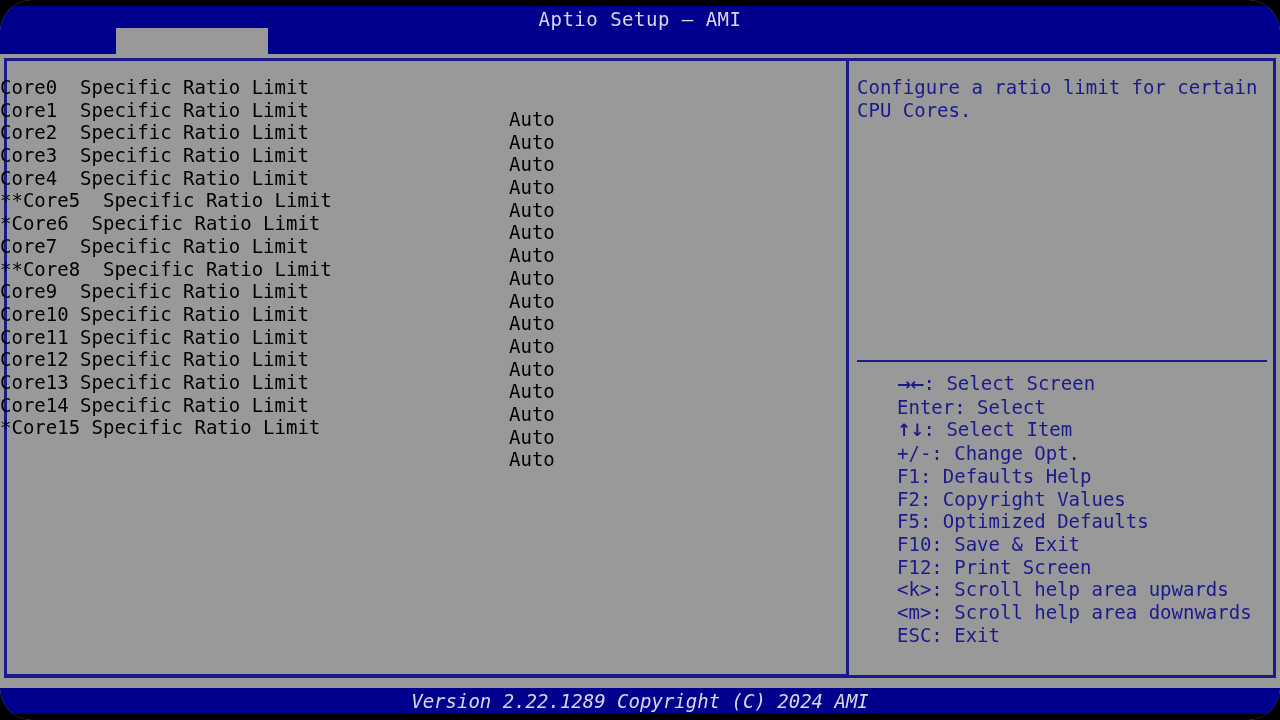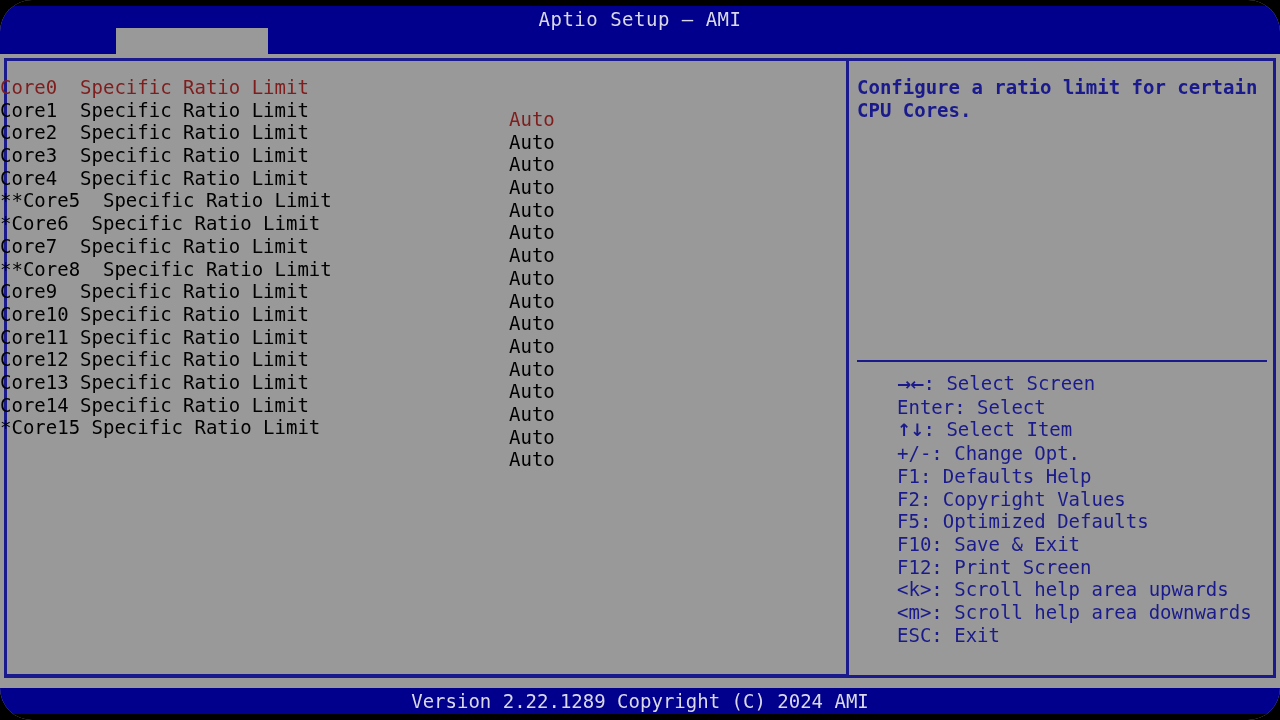--- a/index.html
+++ b/index.html
@@ -106,21 +106,21 @@
 
   .row {
     position: relative;
     height: 22.7px;
     line-height: 22.7px;
     font-size: 19px;
     white-space: pre;
     color: #000000;
   }
 
-  .row.selected { color: #7f1d1d; padding-left: 32px; }
+  .row.selected { color: #000000; padding-left: 32px; }
 
   .row .label {
     position: absolute;
     left: 0;
     width: 415px;
     text-align: left;
     white-space: pre;
   }
 
   .row .value {
@@ -129,21 +129,20 @@
     white-space: pre;
     margin-top: 32px;
   }
 
   
   .help-panel {
     position: absolute;
     left: 857px;
     top: 76px;
     width: 410px;
-    font-weight: bold;
   }
 
   .help-text {
     font-size: 19px;
     line-height: 22.7px;
     color: #1a1a8c;
     white-space: pre-wrap;
   }
 
   .help-rule {
@@ -190,20 +189,21 @@
     position: absolute;
     left: 0;
     top: 688px;
     width: 1280px;
     height: 26px;
     line-height: 26px;
     text-align: center;
     color: #d8d8e8;
     font-size: 19px;
     white-space: pre;
+    font-style: italic;
   }
 
   .bottom-strip {
     position: absolute;
     left: 0;
     top: 714px;
     width: 1280px;
     height: 6px;
     background: #000000;
   }

